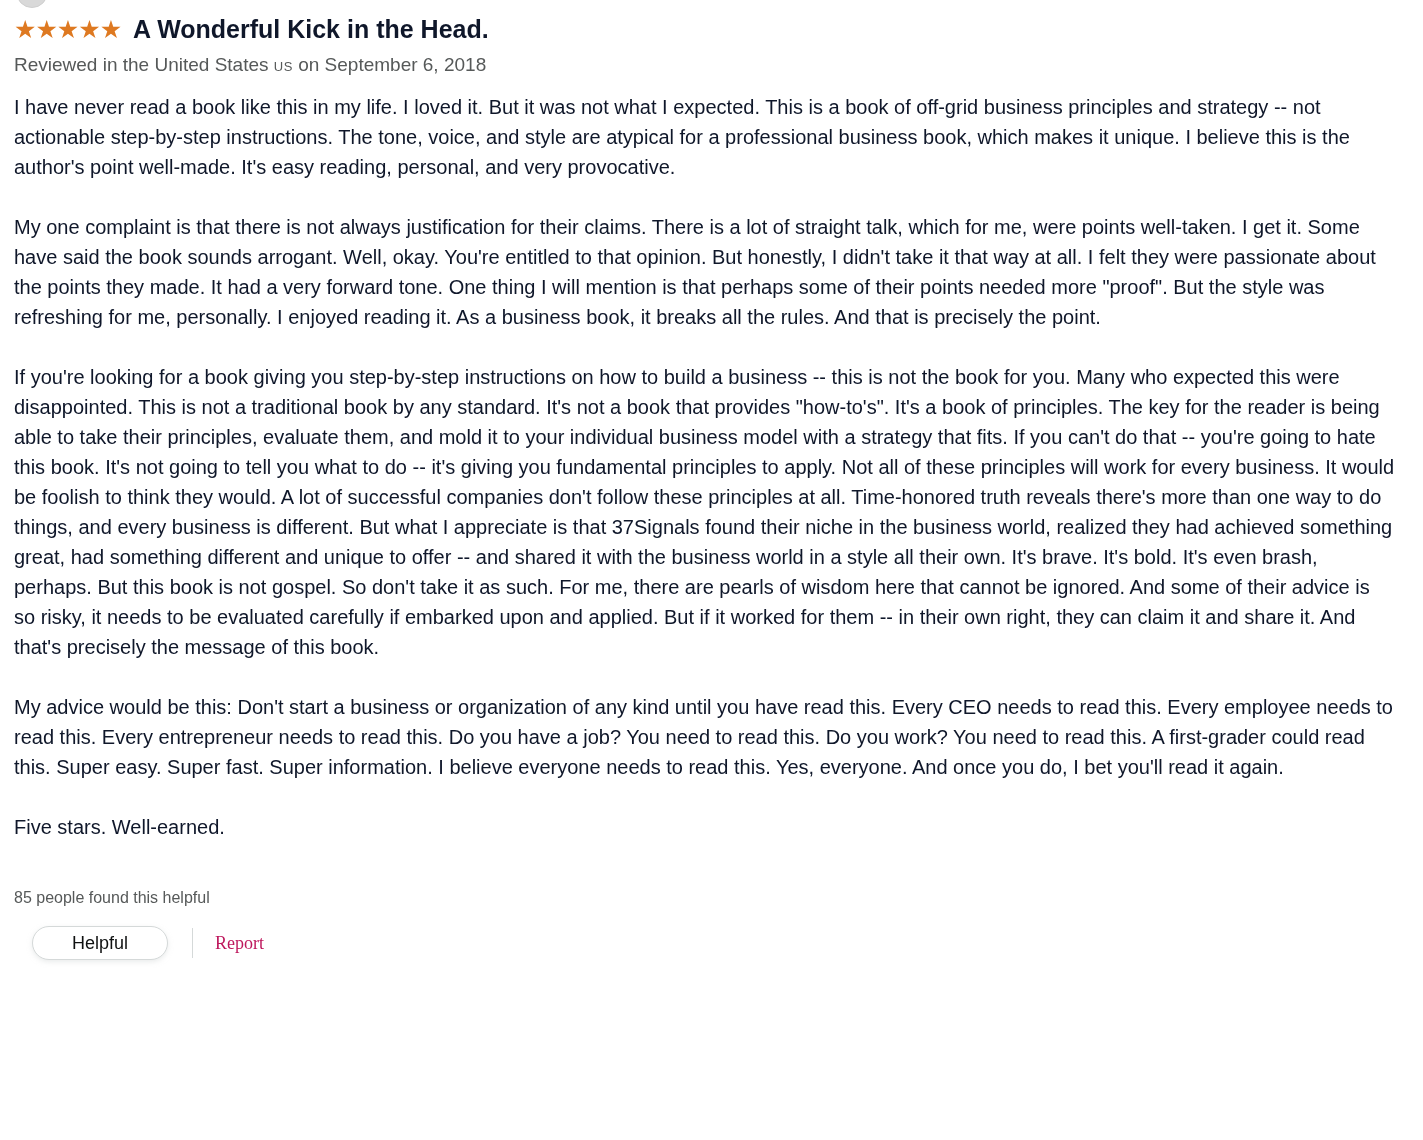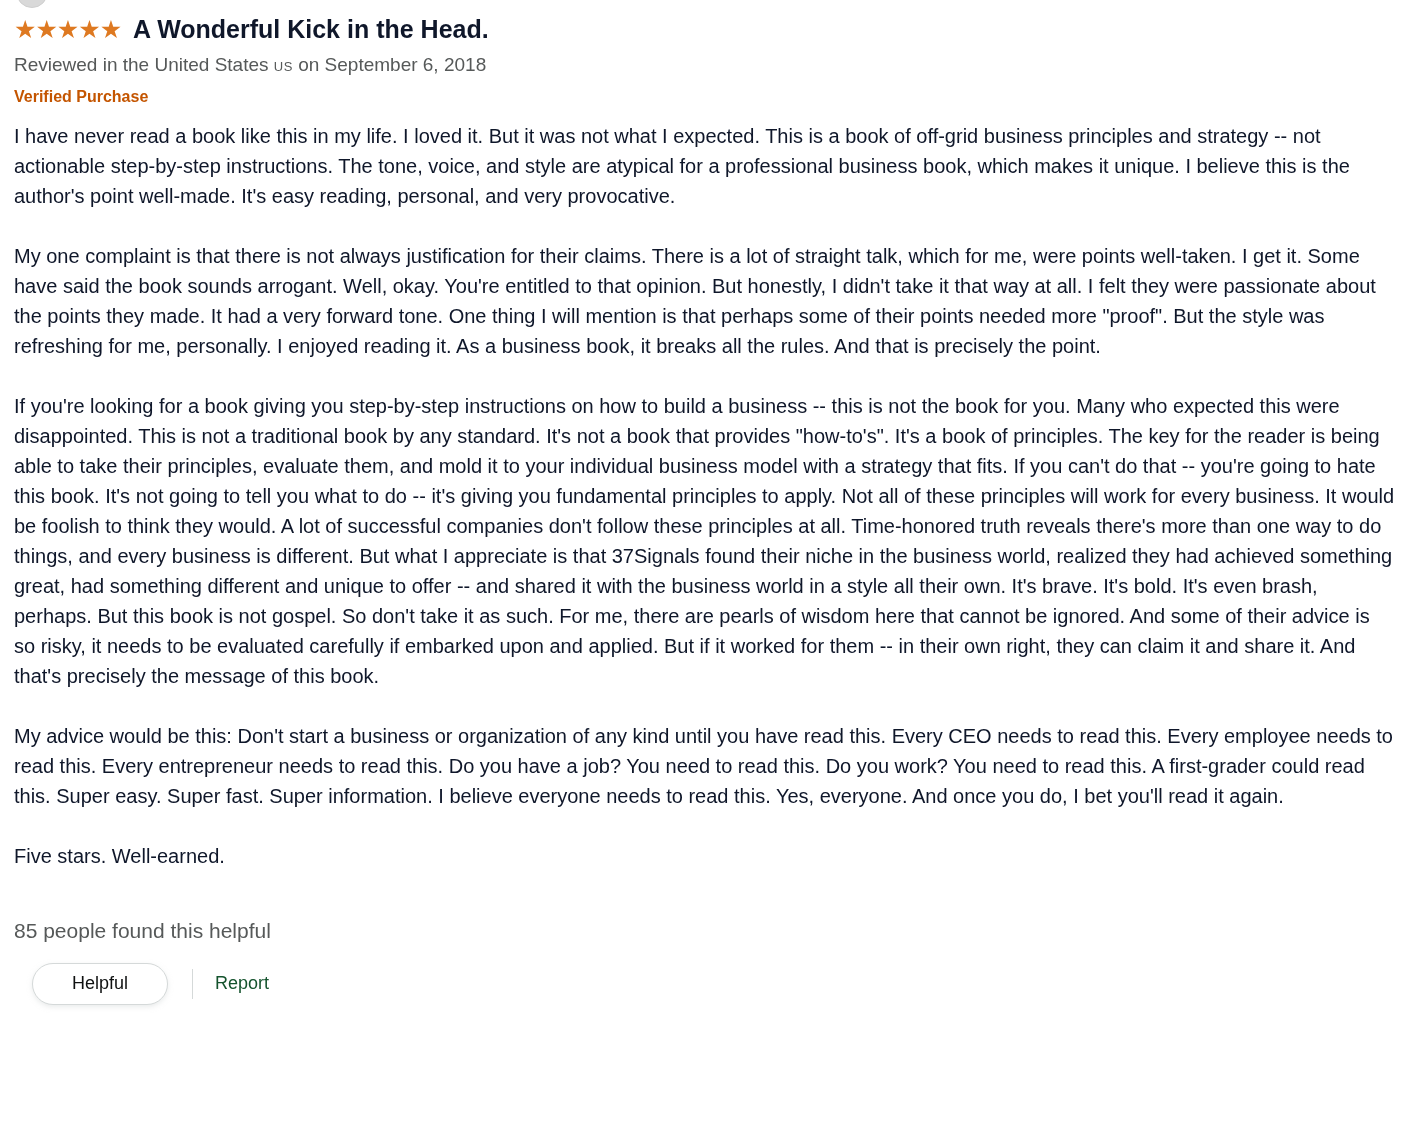--- a/index.html
+++ b/index.html
@@ -77,81 +77,80 @@
     color: #0f172a;
   }
   .review-body p {
     margin: 0 0 30px 0;
   }
   .review-body p:last-child {
     margin-bottom: 16px;
   }
   .helpful-count {
     padding: 30px 0 0 14px;
-    font-size: 21px;
+    font-size: 16px;
     color: #565959;
     line-height: 1.3;
   }
   .actions {
     display: flex;
     align-items: center;
     padding: 18px 0 0 32px;
     gap: 0;
   }
   .helpful-btn {
     display: inline-flex;
     align-items: center;
     justify-content: center;
     min-width: 136px;
-    height: 42px;
+    height: 34px;
     padding: 0 18px;
     background: #ffffff;
     border: 1px solid #D5D9D9;
     border-radius: 21px;
     box-shadow: 0 2px 5px rgba(213,217,217,.5);
     font-size: 18px;
     color: #0F1111;
     cursor: pointer;
     box-sizing: border-box;
   }
   .divider {
     width: 1px;
     height: 30px;
     background: #D5D9D9;
     margin: 0 22px 0 24px;
   }
   .report-link {
     font-size: 18px;
-    color: #14532d;
+    color: #be185d;
     cursor: pointer;
     background: none;
     border: none;
     padding: 0;
-    font-family: Liberation Sans, sans-serif;
+    font-family: Liberation Serif, serif;
   }
 </style>
 </head>
 <body>
 
 <div class="review">
 
   <div class="avatar"></div>
 
   <div class="header-row">
     <span class="stars">★★★★★</span>
     <span class="review-title">A Wonderful Kick in the Head.</span>
   </div>
 
   <div class="review-meta">
     <span>Reviewed in the United States</span>
     <span class="flag">US</span>
     <span>on September 6, 2018</span>
   </div>
 
-  <div class="verified">Verified Purchase</div>
 
   <div class="review-body">
     <p>I have never read a book like this in my life. I loved it. But it was not what I expected. This is a book of off-grid business principles and strategy -- not actionable step-by-step instructions. The tone, voice, and style are atypical for a professional business book, which makes it unique. I believe this is the author's point well-made. It's easy reading, personal, and very provocative.</p>
     <p>My one complaint is that there is not always justification for their claims. There is a lot of straight talk, which for me, were points well-taken. I get it. Some have said the book sounds arrogant. Well, okay. You're entitled to that opinion. But honestly, I didn't take it that way at all. I felt they were passionate about the points they made. It had a very forward tone. One thing I will mention is that perhaps some of their points needed more "proof". But the style was refreshing for me, personally. I enjoyed reading it. As a business book, it breaks all the rules. And that is precisely the point.</p>
     <p>If you're looking for a book giving you step-by-step instructions on how to build a business -- this is not the book for you. Many who expected this were disappointed. This is not a traditional book by any standard. It's not a book that provides "how-to's". It's a book of principles. The key for the reader is being able to take their principles, evaluate them, and mold it to your individual business model with a strategy that fits. If you can't do that -- you're going to hate this book. It's not going to tell you what to do -- it's giving you fundamental principles to apply. Not all of these principles will work for every business. It would be foolish to think they would. A lot of successful companies don't follow these principles at all. Time-honored truth reveals there's more than one way to do things, and every business is different. But what I appreciate is that 37Signals found their niche in the business world, realized they had achieved something great, had something different and unique to offer -- and shared it with the business world in a style all their own. It's brave. It's bold. It's even brash, perhaps. But this book is not gospel. So don't take it as such. For me, there are pearls of wisdom here that cannot be ignored. And some of their advice is so risky, it needs to be evaluated carefully if embarked upon and applied. But if it worked for them -- in their own right, they can claim it and share it. And that's precisely the message of this book.</p>
     <p>My advice would be this: Don't start a business or organization of any kind until you have read this. Every CEO needs to read this. Every employee needs to read this. Every entrepreneur needs to read this. Do you have a job? You need to read this. Do you work? You need to read this. A first-grader could read this. Super easy. Super fast. Super information. I believe everyone needs to read this. Yes, everyone. And once you do, I bet you'll read it again.</p>
     <p>Five stars. Well-earned.</p>
   </div>
 
   <div class="helpful-count">85 people found this helpful</div>

